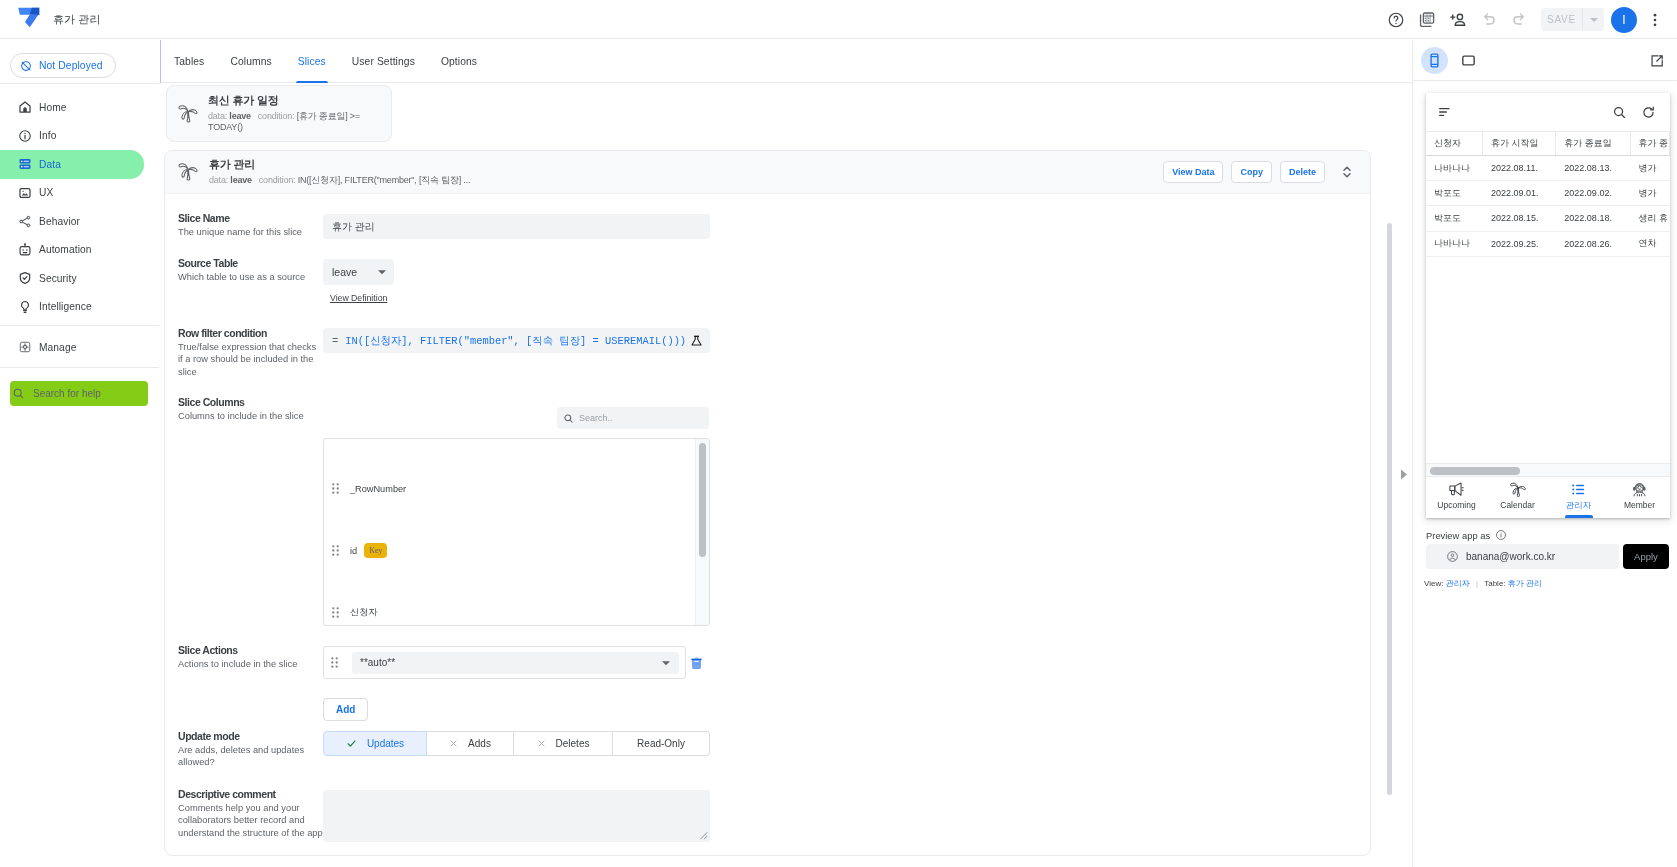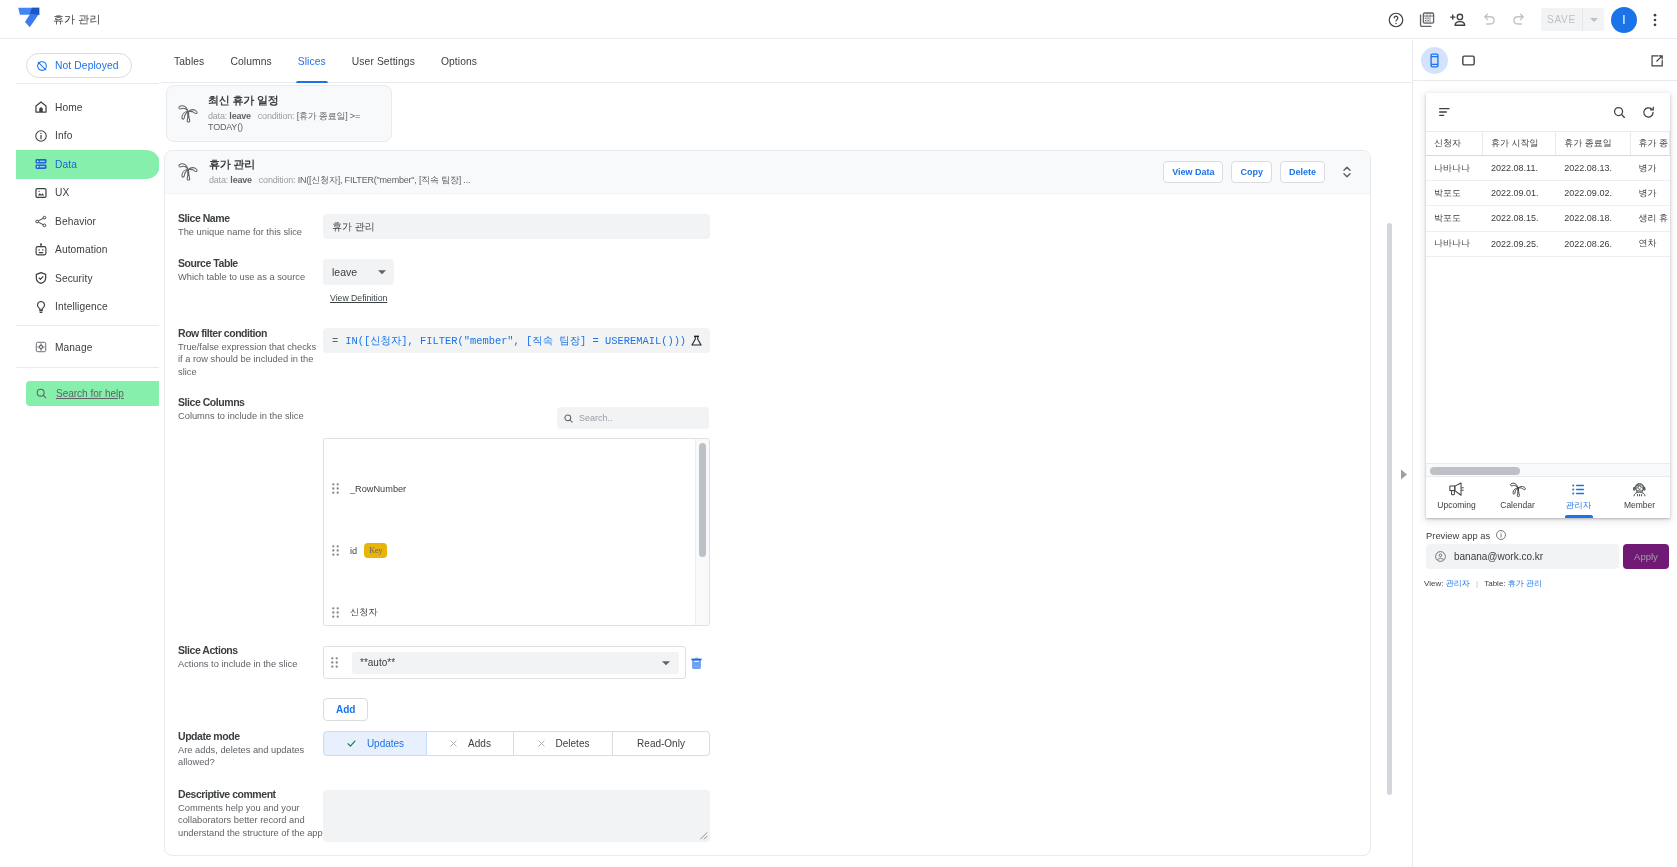--- a/index.html
+++ b/index.html
@@ -20,35 +20,35 @@
 .save-btn{background:#f1f3f4;color:#bdc1c6;font-size:10px;letter-spacing:.8px;font-weight:500;
   width:41px;height:23px;display:flex;align-items:center;justify-content:center;
   border-radius:3px 0 0 3px;}
 .save-caret{background:#f1f3f4;width:22px;height:23px;display:flex;align-items:center;
   justify-content:center;border-radius:0 3px 3px 0;border-left:1px solid #e5e7e9;}
 .avatar{width:26px;height:26px;border-radius:50%;background:#1a73e8;color:#fff;
   display:flex;align-items:center;justify-content:center;font-size:12px;margin-left:7px;}
 .kebab{width:26px;height:31px;display:flex;align-items:center;justify-content:center;margin-right:9px;margin-left:5px;}
 
 
-.sidebar{position:absolute;left:16px;top:40px;width:163px;height:827px;background:#fff;
-  border-right:1px solid #c4b5fd;}
+.sidebar{position:absolute;left:0;top:40px;width:163px;height:827px;background:#fff;
+  border-right:3px solid #c4b5fd;}
 .deploy-chip{position:absolute;left:10px;top:13px;height:25px;border:1px solid #dadce0;border-radius:13px;
   display:inline-flex;align-items:center;padding:0 12px 0 9px;color:#1a73e8;font-size:10.3px;
   cursor:pointer;letter-spacing:.1px;}
 .deploy-chip svg{margin-right:7px;}
 .nav{position:absolute;left:0;top:53px;width:144px;}
 .nav-item{height:28.5px;display:flex;align-items:center;padding-left:18px;
   border-radius:0 14px 14px 0;color:#3c4043;font-size:10.2px;cursor:pointer;letter-spacing:.1px;}
 .nav-item .ni-icon{width:14px;height:14px;display:flex;align-items:center;justify-content:center;margin-right:7px;}
 .nav-item.active{background:#86efac;color:#1967d2;}
 .nav-sep{position:absolute;left:0;width:160px;height:1px;background:#e8eaed;}
 .manage-row{position:absolute;left:0;top:293px;}
-.help-search{position:absolute;left:10px;top:341px;width:138px;height:25px;background:#86efac;
-  border-radius:4px;display:flex;align-items:center;padding-left:9px;color:#5f6368;font-size:10px;text-decoration:underline;}
+.help-search{position:absolute;left:10px;top:341px;width:138px;height:25px;background:#84cc16;
+  border-radius:4px;display:flex;align-items:center;padding-left:2px;color:#5f6368;font-size:10px;}
 .help-search svg{margin-right:8px;}
 
 
 .tabbar{position:absolute;left:161px;top:40px;width:1252px;height:43px;background:#fff;
   border-bottom:1px solid #e8eaed;}
 .tabs{display:flex;align-items:flex-end;height:43px;padding-left:0px;}
 .tab{height:43px;display:flex;align-items:center;padding:0 13px;font-size:10.3px;color:#3c4043;
   cursor:pointer;position:relative;letter-spacing:.1px;}
 .tab.active{color:#1a73e8;font-weight:500;}
 .tab.active:after{content:"";position:absolute;left:11px;right:11px;bottom:0;height:2.5px;background:#1a73e8;border-radius:2px 2px 0 0;}
@@ -147,23 +147,23 @@
 .ph-nav-item{flex:1;display:flex;flex-direction:column;align-items:center;justify-content:flex-start;
   font-size:8.5px;color:#3c4043;position:relative;cursor:pointer;padding-top:3px;}
 .ph-nav-item .ic{height:17px;display:flex;align-items:center;margin-bottom:2px;}
 .ph-nav-item.on{color:#1a73e8;}
 .ph-nav-item.on:after{content:"";position:absolute;bottom:0;left:50%;transform:translateX(-50%);
   width:28px;height:3px;background:#1a73e8;border-radius:2px 2px 0 0;}
 
 .preview-as{position:absolute;left:13px;top:489px;font-size:9.4px;color:#3c4043;display:flex;align-items:center;}
 .preview-as svg{margin-left:5px;}
 .email-field{position:absolute;left:13px;top:504px;width:193px;height:25px;background:#f1f3f4;
-  border-radius:4px;display:flex;align-items:center;padding-left:8px;font-size:10px;color:#3c4043;}
+  border-radius:4px;display:flex;align-items:center;padding-left:20px;font-size:10px;color:#3c4043;}
 .email-field svg{margin-right:7px;}
-.apply-btn{position:absolute;left:1623px;top:544px;width:46px;height:25px;background:#701a75;
+.apply-btn{position:absolute;left:1623px;top:544px;width:46px;height:25px;background:#000000;
   border-radius:4px;display:flex;align-items:center;justify-content:center;font-size:9.5px;color:#9aa0a6;}
 .viewline{position:absolute;font-size:8px;color:#5f6368;}
 .viewline a{color:#1a73e8;text-decoration:none;cursor:pointer;}
 .viewline .sep{color:#bdc1c6;margin:0 4px;}
 .viewline b{font-weight:400;color:#3c4043;}
 </style>
 </head>
 <body>
 
 <div class="topbar">

